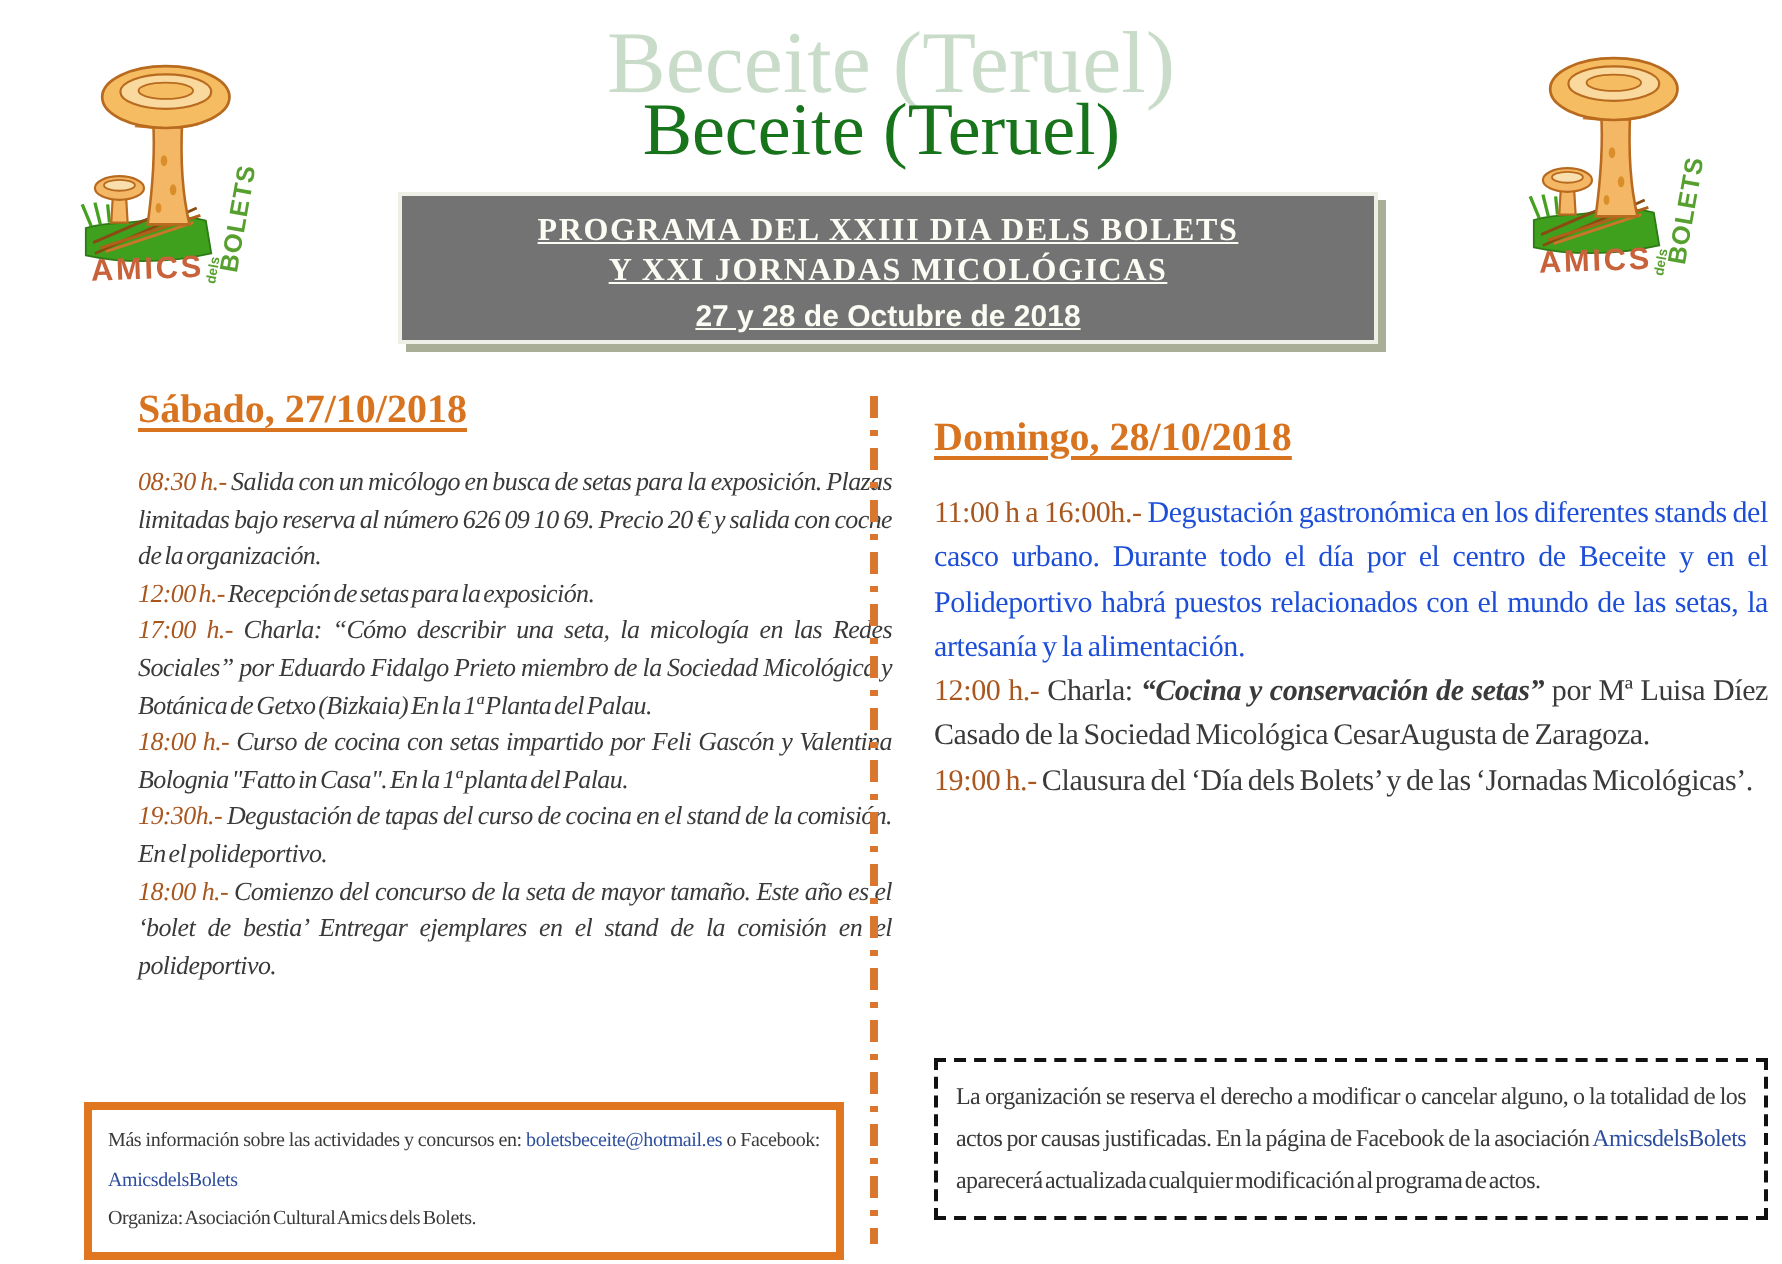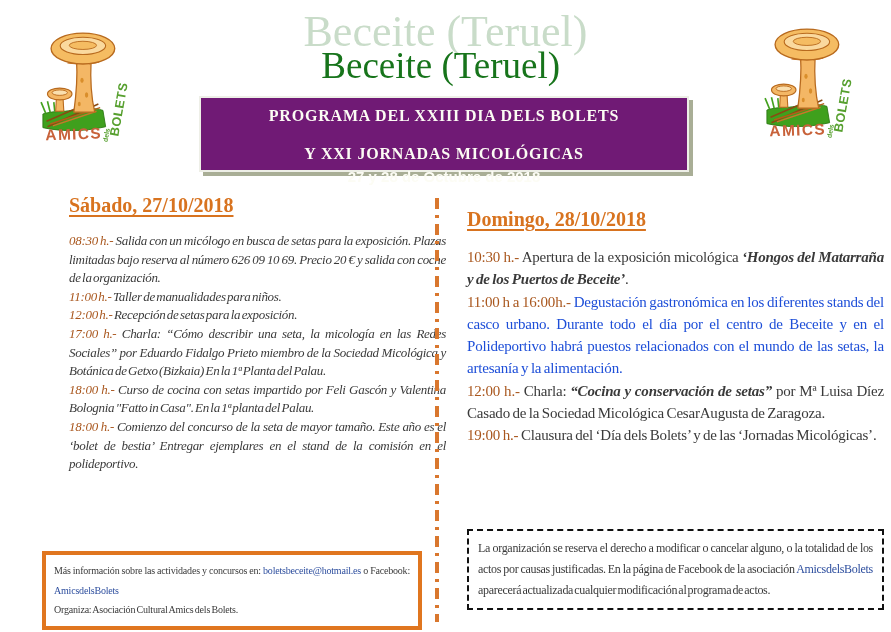--- a/index.html
+++ b/index.html
@@ -14,24 +14,24 @@
   .title-main  { position:absolute; top:46px; left:50%; transform:translateX(-52%);
                  font-size:37px; line-height:1.1; color:#17741b; white-space:nowrap; }
 
   .logo { position:absolute; width:92px; height:120px; }
   .logo-left  { left:36px;  top:24px; }
   .logo-right { left:760px; top:20px; }
   .logo svg { width:100%; height:100%; }
   .logo text { font-family:"Liberation Sans", sans-serif; }
 
   .banner { position:absolute; left:199px; top:96px; width:486px; height:72px;
-            background:#701a75; border:2px solid #eeefe7; box-shadow:4px 4px 0 #a9ae96;
-            text-align:center; color:#fcfcf4; }
+            background:#737373; border:2px solid #eeefe7; box-shadow:4px 4px 0 #a9ae96;
+            text-align:center; color:#fcfcf4;text-decoration:underline; }
   .banner .l1 { margin-top:9px;  font-size:16px; font-weight:bold; letter-spacing:0.8px; }
-  .banner .l2 { margin-top:20px;  font-size:16px; font-weight:bold; letter-spacing:0.8px; }
+  .banner .l2 { margin-top:2px;  font-size:16px; font-weight:bold; letter-spacing:0.8px; }
   .banner .l3 { margin-top:5px;  font-family:"Liberation Sans", sans-serif;
                 font-size:15px; font-weight:bold; }
 
   
   .col { position:absolute; }
   .col-left  { left:45px;  top:194px; width:377px;margin-left:24px; }
   .col-right { left:467px; top:208px; width:417px; }
 
   h2.day { margin:0 0 15px 0; font-size:20px; font-weight:bold; color:#d8731f;
            text-decoration:underline; text-underline-offset:3px; }
@@ -133,38 +133,37 @@
   <div class="banner">
     <div class="l1">PROGRAMA DEL XXIII DIA DELS BOLETS</div>
     <div class="l2">Y XXI JORNADAS MICOLÓGICAS</div>
     <div class="l3">27 y 28 de Octubre de 2018</div>
   </div>
 
   <section class="col col-left">
     <h2 class="day">Sábado, 27/10/2018</h2>
     <div class="items" id="sat-items">
         <p><span class="seg-time">08:30 h.-</span><span class="seg-normal"> Salida con un micólogo en busca de setas para la exposición. Plazas limitadas bajo reserva al número 626 09 10 69. Precio 20 € y salida con coche de la organización.</span></p>
-        <p><span class="seg-time">11:00 h.-</span><span class="seg-normal"> Taller de manualidades para niños.</span></p>
         <p><span class="seg-time">12:00 h.-</span><span class="seg-normal"> Recepción de setas para la exposición.</span></p>
         <p><span class="seg-time">17:00 h.-</span><span class="seg-normal"> Charla: “Cómo describir una seta, la micología en las Redes Sociales” por Eduardo Fidalgo Prieto miembro de la Sociedad Micológica y Botánica de Getxo (Bizkaia)  En la 1ª Planta del Palau.</span></p>
         <p><span class="seg-time">18:00 h.-</span><span class="seg-normal"> Curso de cocina con setas impartido por Feli Gascón y Valentina Bolognia "Fatto in Casa". En la 1ª planta del Palau.</span></p>
+        <p><span class="seg-time">19:30h.-</span><span class="seg-normal"> Degustación de tapas del curso de cocina en el stand de la comisión.  En el polideportivo.</span></p>
         <p><span class="seg-time">18:00 h.-</span><span class="seg-normal"> Comienzo del concurso de la seta de mayor tamaño.  Este año es el ‘bolet de bestia’ Entregar ejemplares en el stand de la comisión en el polideportivo.</span></p>
       </div>
   </section>
 
   <div class="divider">
     <svg width="8" height="424">
       <line x1="4" y1="0" x2="4" y2="424" stroke="#d9772e" stroke-width="4" stroke-dasharray="11 6 3 6"></line>
     </svg>
   </div>
 
   <section class="col col-right">
     <h2 class="day">Domingo, 28/10/2018</h2>
     <div class="items" id="sun-items">
-        <p><span class="seg-time">10:30 h.-</span><span class="seg-normal"> Apertura de la exposición micológica </span><span class="seg-bold-italic">‘Hongos del Matarraña y de los Puertos de Beceite’</span><span class="seg-normal">.</span></p>
         <p><span class="seg-time">11:00 h a 16:00h.-</span><span class="seg-orange"> Degustación gastronómica en los diferentes stands del casco urbano. Durante todo el día por el centro de Beceite y en el  Polideportivo  habrá puestos relacionados con el mundo de las setas, la artesanía y la alimentación.</span></p>
         <p><span class="seg-time">12:00 h.-</span><span class="seg-normal"> Charla: </span><span class="seg-bold-italic">“Cocina y conservación de setas”</span><span class="seg-normal"> por Mª Luisa Díez Casado de  la Sociedad Micológica CesarAugusta de Zaragoza.</span></p>
         <p><span class="seg-time">19:00 h.-</span><span class="seg-normal"> Clausura del ‘Día dels Bolets’ y de las ‘Jornadas Micológicas’.</span></p>
       </div>
   </section>
 
   <div class="info-box" id="info-box"><span class="seg-normal">Más información sobre las actividades y concursos en: </span><span class="seg-link">boletsbeceite@hotmail.es</span><span class="seg-normal"> o Facebook: </span><span class="seg-link">AmicsdelsBolets</span><br><span class="seg-normal">Organiza: Asociación Cultural Amics dels Bolets.</span></div>
   <div class="disclaimer-box" id="disclaimer-box"><span class="seg-normal">La organización se reserva el derecho a modificar o cancelar alguno, o la totalidad de los actos por causas justificadas. En la página de Facebook de la asociación </span><span class="seg-link">AmicsdelsBolets</span><span class="seg-normal"> aparecerá actualizada cualquier modificación al programa de actos.</span></div>
 
 </div>

